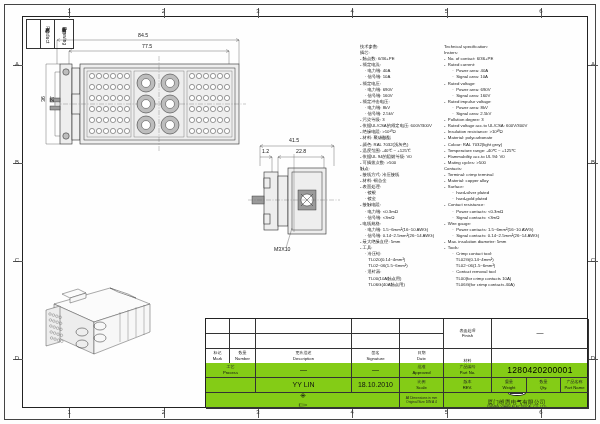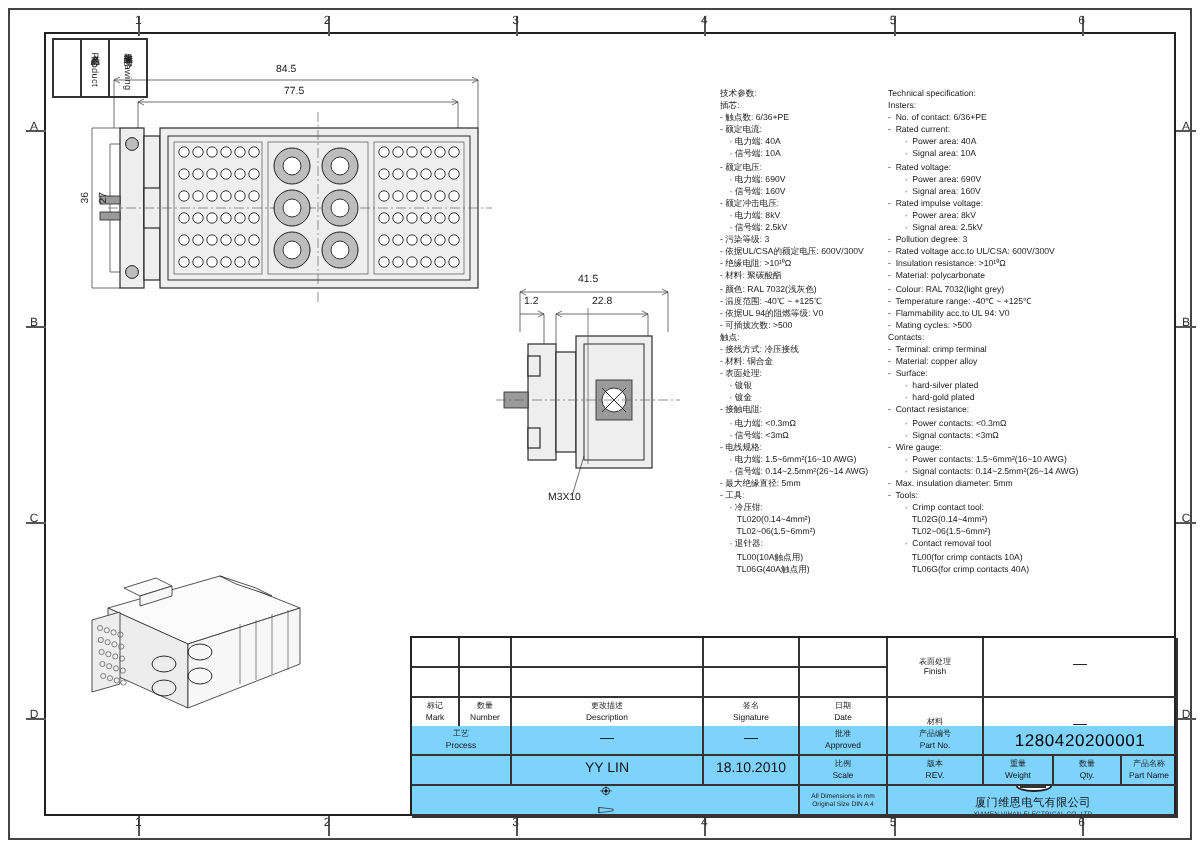--- a/index.html
+++ b/index.html
@@ -633,21 +633,21 @@
     <div class="tb val-lg" style="grid-column: span 3;">HK-006/36-FC</div>
   </div>
 
   <div style="position:absolute; left:205px; top:408px; width:383px; height:0;"></div>
 
   <div style="position:absolute; left:205px; top:363px; width:383px; height:45px;
               display:grid;
               grid-template-columns: 24px 26px 96px 48px 44px 48px 35px 34px 28px;
               grid-template-rows:15px 15px 15px;
               border-left:1px solid #222; border-right:1px solid #222; border-bottom:1px solid #222;
-              font-size:4.2px; background:#7dd3fc;">
+              font-size:4.2px; background:#84cc16;">
 
     <div class="tb" style="grid-column: span 2;">
       <div class="cn">工艺</div>
       <div class="en">Process</div>
     </div>
     <div class="tb val">—</div>
     <div class="tb val">—</div>
     <div class="tb">
       <div class="cn">批准</div>
       <div class="en">Approved</div>

